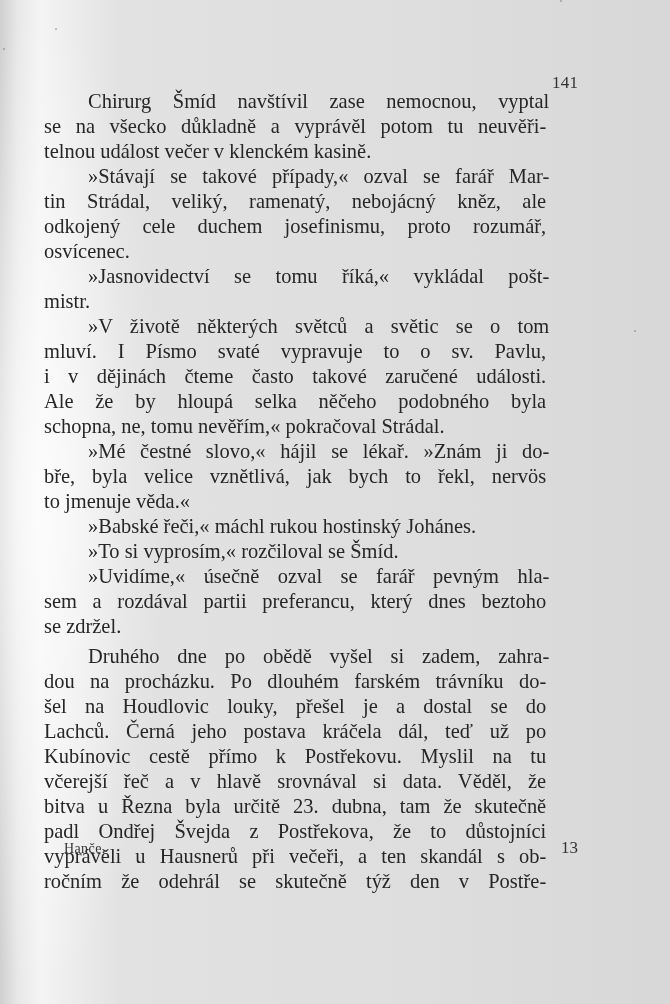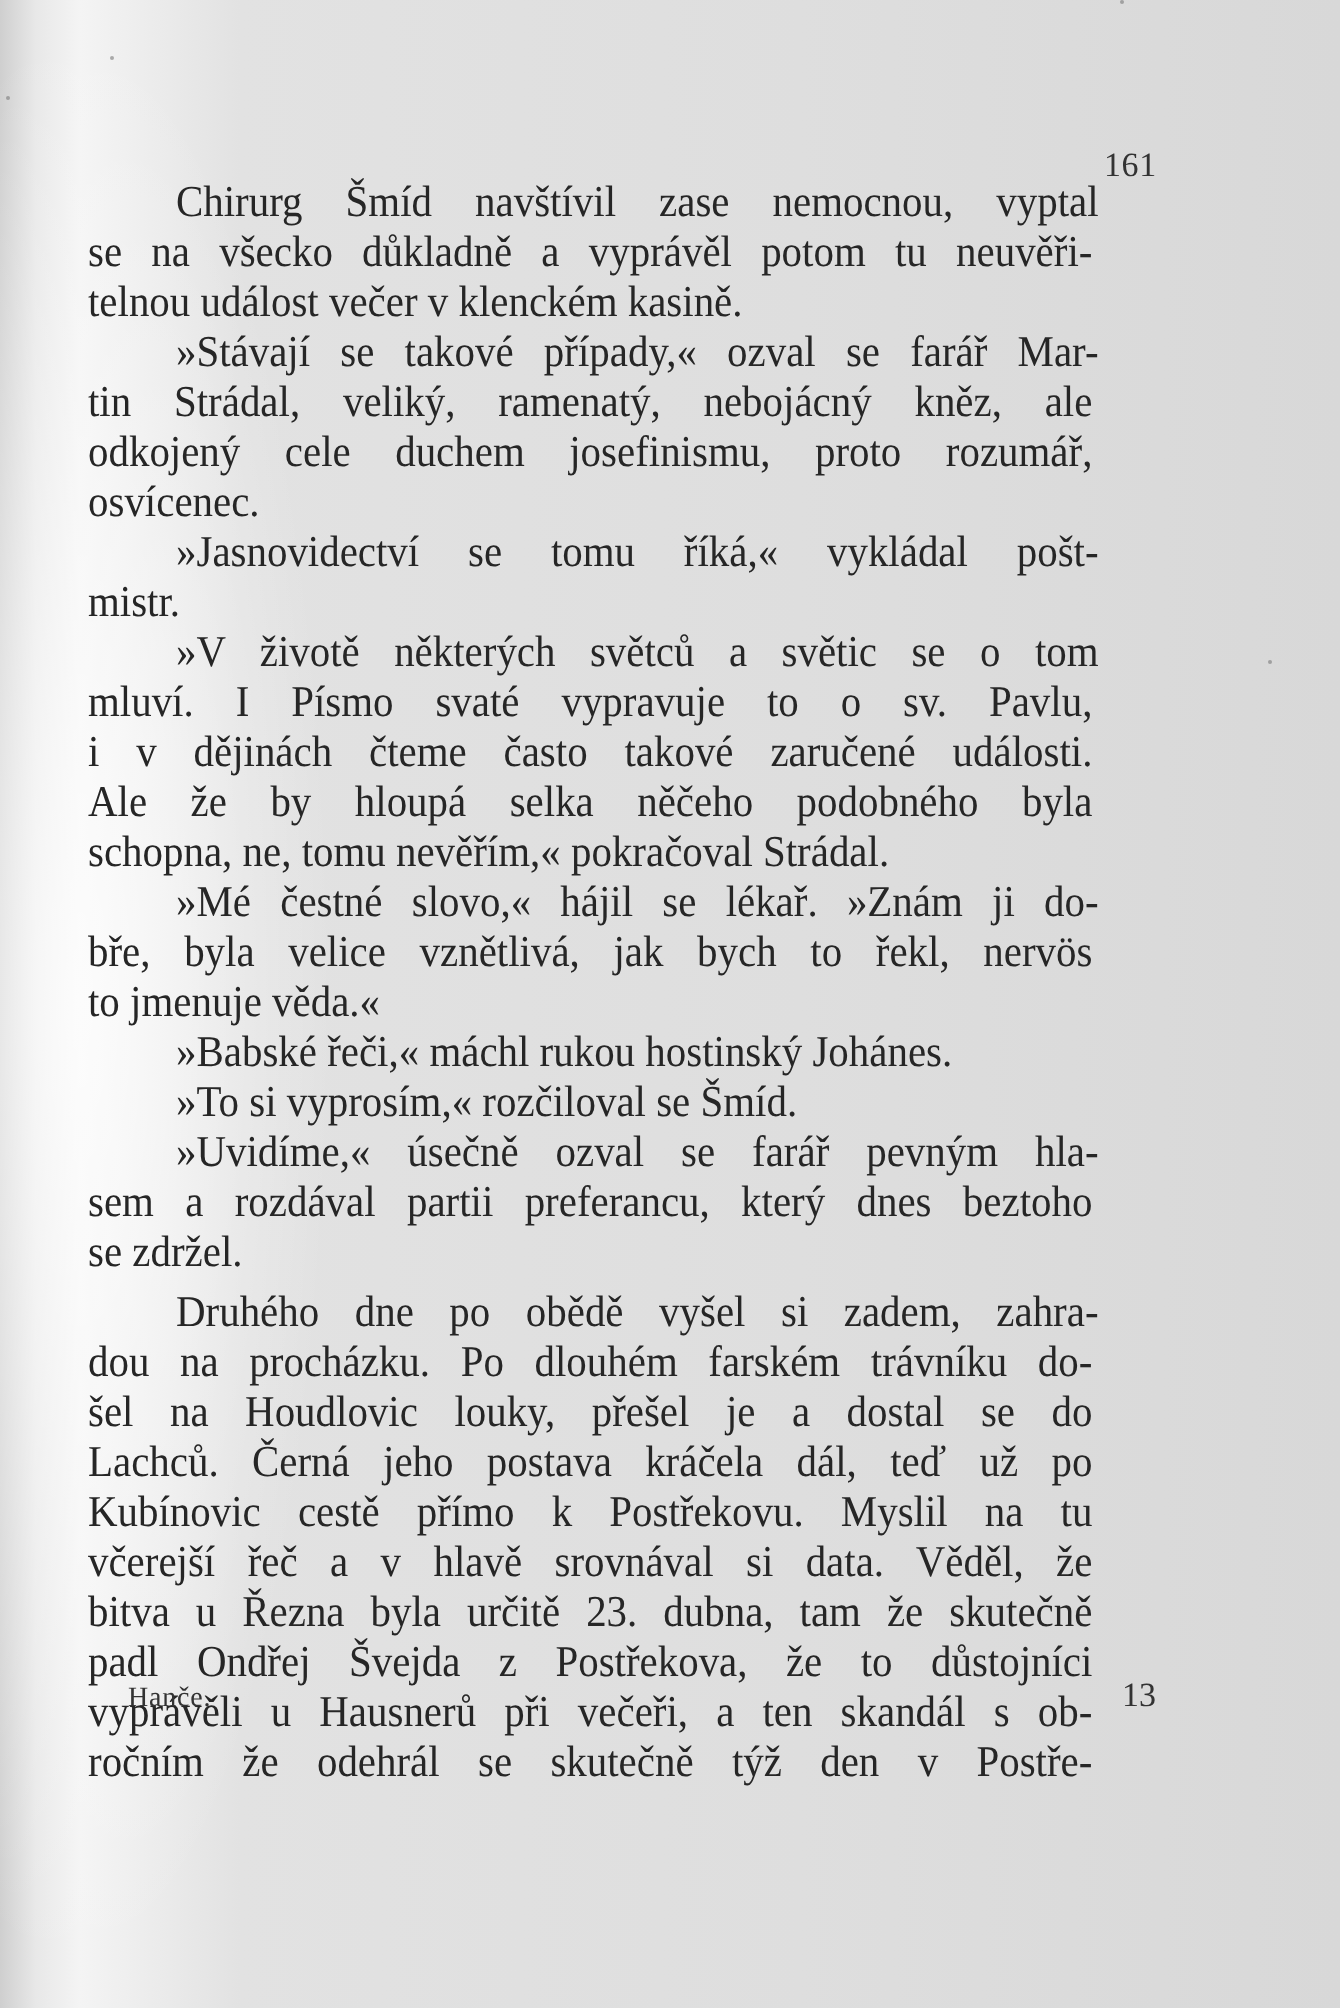--- a/index.html
+++ b/index.html
@@ -84,21 +84,21 @@
 </head>
 <body>
 
 <div class="page">
   <div class="speck" style="left:55px;top:28px;"></div>
   <div class="speck" style="left:3px;top:48px;"></div>
   <div class="speck" style="left:560px;top:0px;"></div>
   <div class="speck" style="left:634px;top:330px;"></div>
   <div class="speck" style="left:300px;top:880px;"></div>
 
-  <div class="folio">161</div>
+  <div class="folio">141</div>
 
   <div class="text-block">
     <div class="line indent" style="top:0px;">Chirurg Šmíd navštívil zase nemocnou, vyptal</div>
     <div class="line" style="top:25px;">se na všecko důkladně a vyprávěl potom tu neuvěři-</div>
     <div class="line last" style="top:50px;">telnou událost večer v klenckém kasině.</div>
     <div class="line indent" style="top:75px;">»Stávají se takové případy,« ozval se farář Mar-</div>
     <div class="line" style="top:100px;">tin Strádal, veliký, ramenatý, nebojácný kněz, ale</div>
     <div class="line" style="top:125px;">odkojený cele duchem josefinismu, proto rozumář,</div>
     <div class="line last" style="top:150px;">osvícenec.</div>
     <div class="line indent" style="top:175px;">»Jasnovidectví se tomu říká,« vykládal pošt-</div>

